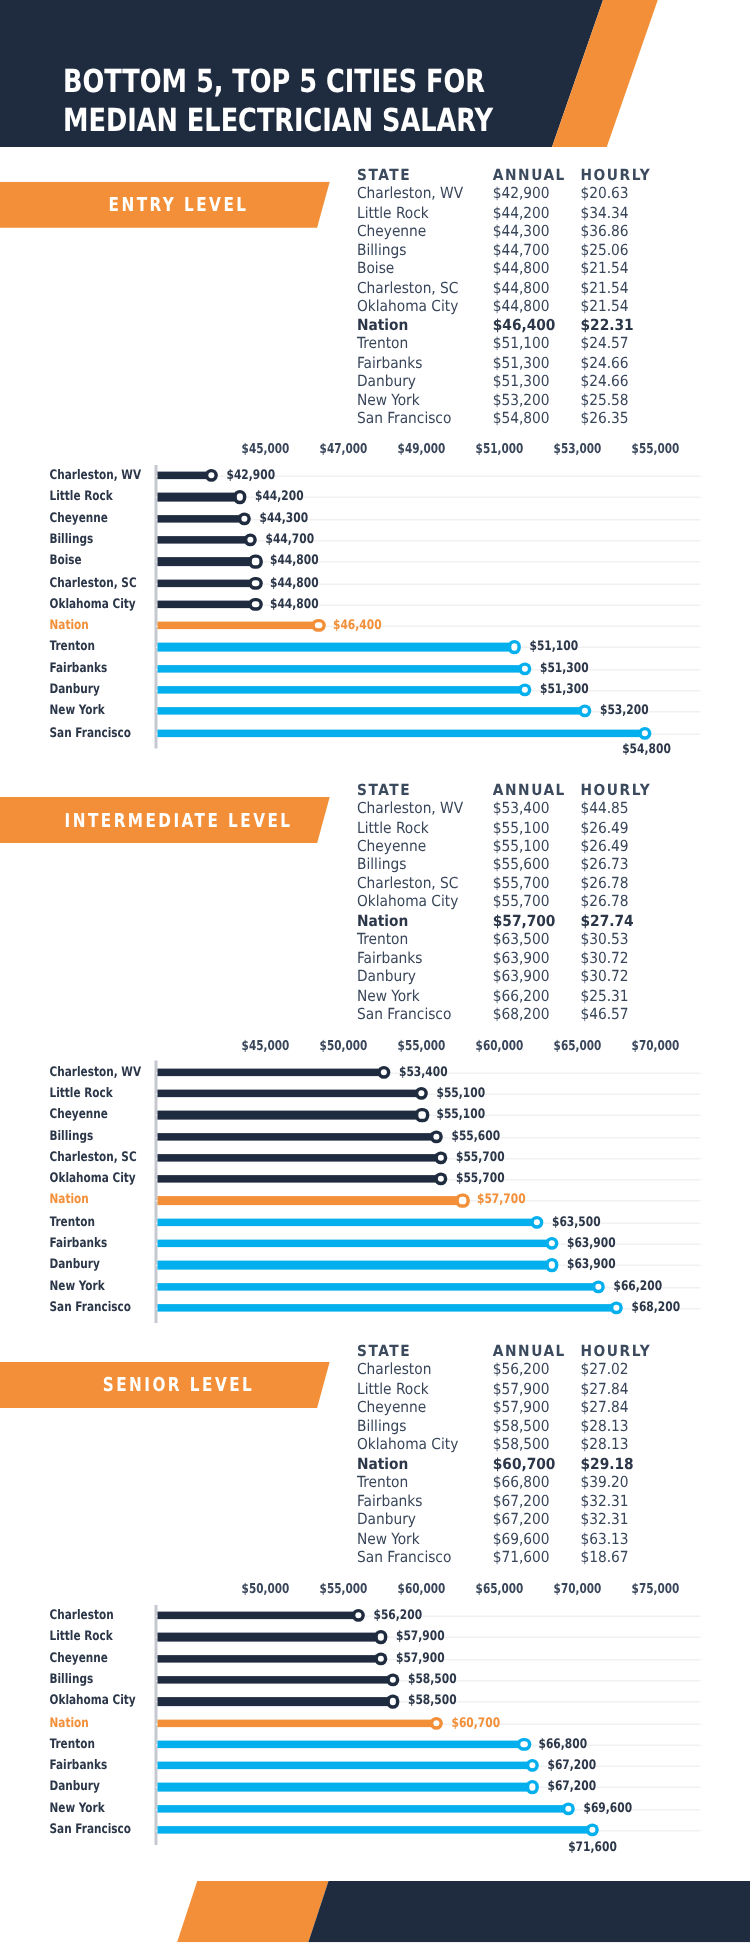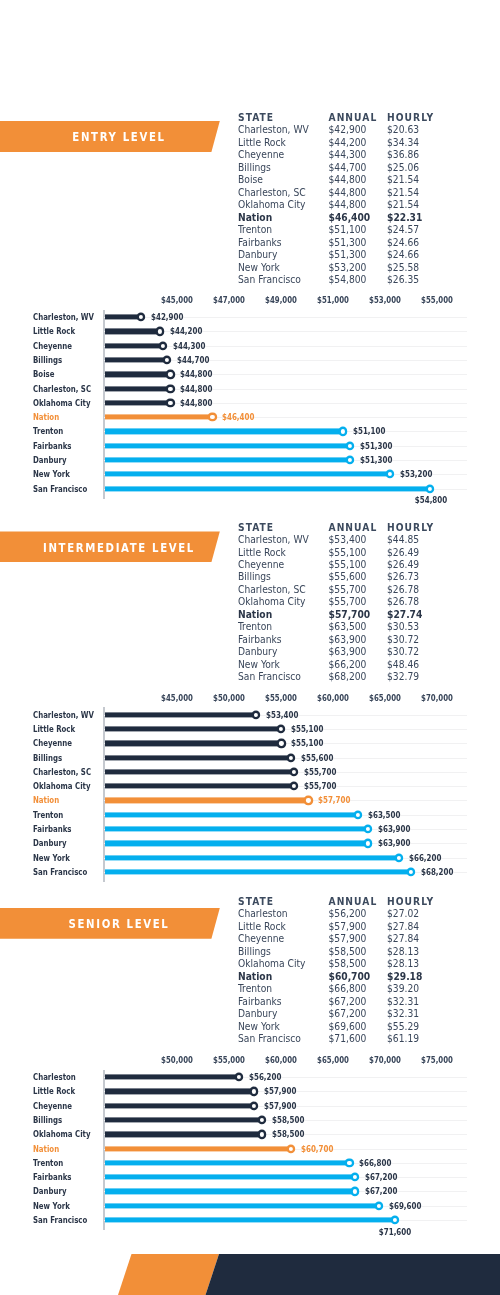--- a/index.html
+++ b/index.html
@@ -53,20 +53,28 @@
   .chart .dot{position:absolute;width:4.2px;height:4.2px;border-radius:50%;
       background:#fff;transform:translate(-50%,-50%);box-shadow:0 0 0 2.3px currentColor;}
   .chart .vlab{position:absolute;font-size:8.8px;font-weight:bold;white-space:nowrap;font-stretch:condensed;
       transform:translateY(-50%) scaleX(.90) translateZ(0);transform-origin:0 50%;}
   .chart .vlab.below{transform:translate(-50%,-50%) scaleX(.90) translateZ(0);transform-origin:50% 50%;}
 </style>
 </head>
 <body>
 <div class="page">
 
+  <div class="header">
+    <div class="navy"></div>
+    <div class="orange"></div>
+    <div class="title">
+      <span>BOTTOM 5, TOP 5 CITIES FOR</span>
+      <span class="l2">MEDIAN ELECTRICIAN SALARY</span>
+    </div>
+  </div>
 
   <div id="sections">
       <div class="banner" style="top: 121.1px;">
         <span>ENTRY LEVEL</span>
       </div>
       <div class="dtable" style="top: 112px;">
         <div class="row head">
           <div class="c1">STATE</div>
           <div class="c2">ANNUAL</div>
           <div class="c3">HOURLY</div>
@@ -266,26 +274,26 @@
           <div class="c3">$30.72</div>
         </div>
         <div class="row">
           <div class="c1">Danbury</div>
           <div class="c2">$63,900</div>
           <div class="c3">$30.72</div>
         </div>
         <div class="row">
           <div class="c1">New York</div>
           <div class="c2">$66,200</div>
-          <div class="c3">$48.46</div>
+          <div class="c3">$25.31</div>
         </div>
         <div class="row">
           <div class="c1">San Francisco</div>
           <div class="c2">$68,200</div>
-          <div class="c3">$32.79</div>
+          <div class="c3">$46.57</div>
         </div>
       </div>
       <div class="chart" style="top: 0px;">
         <div class="tick" style="left: 177px; top: 693px;">$45,000</div>
         <div class="tick" style="left: 228.9px; top: 693px;">$50,000</div>
         <div class="tick" style="left: 280.8px; top: 693px;">$55,000</div>
         <div class="tick" style="left: 332.8px; top: 693px;">$60,000</div>
         <div class="tick" style="left: 384.7px; top: 693px;">$65,000</div>
         <div class="tick" style="left: 436.6px; top: 693px;">$70,000</div>
         <div class="axis" style="left: 102.9px; top: 707.3px; height: 174.58px;"></div>
@@ -400,26 +408,26 @@
           <div class="c3">$32.31</div>
         </div>
         <div class="row">
           <div class="c1">Danbury</div>
           <div class="c2">$67,200</div>
           <div class="c3">$32.31</div>
         </div>
         <div class="row">
           <div class="c1">New York</div>
           <div class="c2">$69,600</div>
-          <div class="c3">$55.29</div>
+          <div class="c3">$63.13</div>
         </div>
         <div class="row">
           <div class="c1">San Francisco</div>
           <div class="c2">$71,600</div>
-          <div class="c3">$61.19</div>
+          <div class="c3">$18.67</div>
         </div>
       </div>
       <div class="chart" style="top: 0px;">
         <div class="tick" style="left: 177px; top: 1055px;">$50,000</div>
         <div class="tick" style="left: 228.9px; top: 1055px;">$55,000</div>
         <div class="tick" style="left: 280.8px; top: 1055px;">$60,000</div>
         <div class="tick" style="left: 332.8px; top: 1055px;">$65,000</div>
         <div class="tick" style="left: 384.7px; top: 1055px;">$70,000</div>
         <div class="tick" style="left: 436.6px; top: 1055px;">$75,000</div>
         <div class="axis" style="left: 102.9px; top: 1069.7px; height: 160.3px;"></div>

